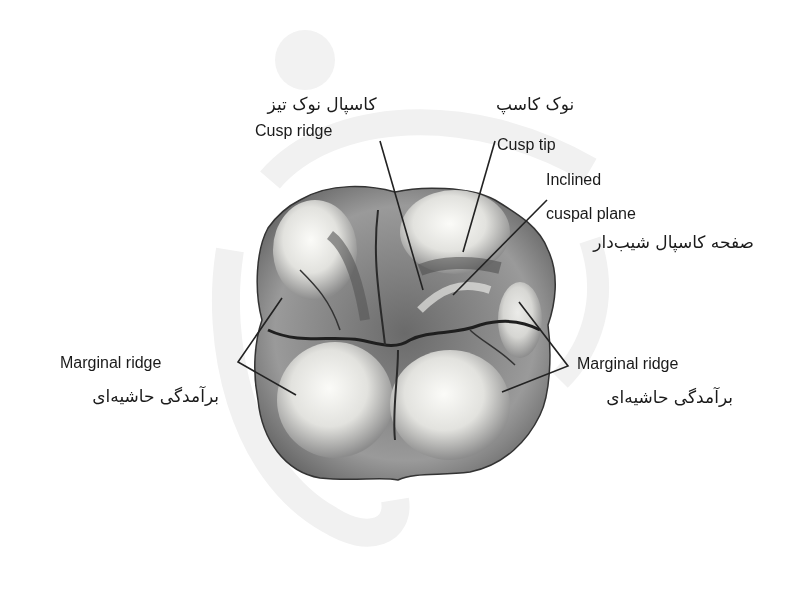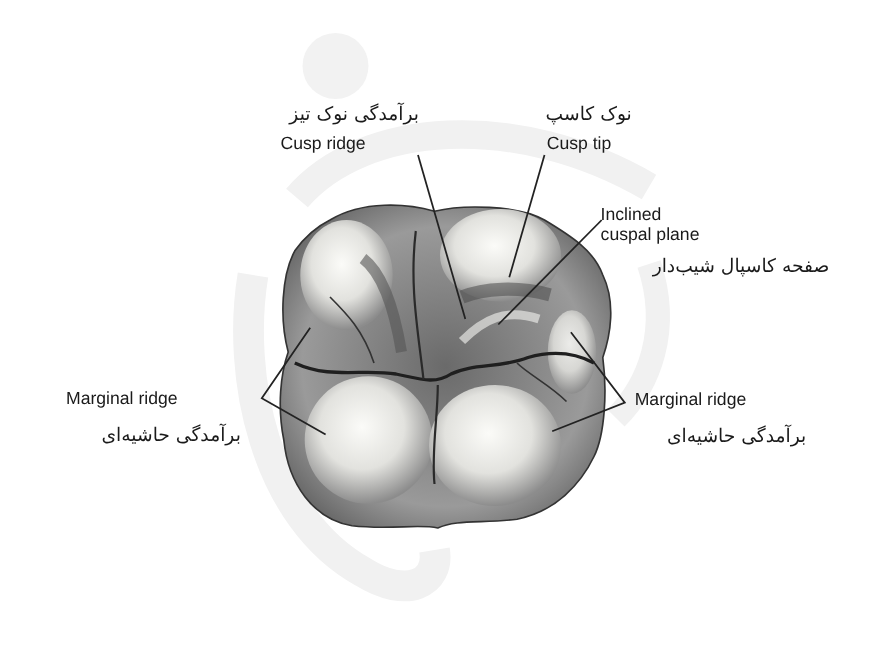--- a/index.html
+++ b/index.html
@@ -66,27 +66,27 @@
 
     <g stroke="#222" stroke-width="1.6" fill="none">
       <line x1="380" y1="141" x2="423" y2="290"></line>
       <line x1="495" y1="141" x2="463" y2="252"></line>
       <line x1="547" y1="200" x2="453" y2="295"></line>
       <polyline points="282,298 238,362 296,395"></polyline>
       <polyline points="519,302 568,366 502,392"></polyline>
     </g>
   </svg>
 
-  <div class="label fa" style="left:247px; top:96px; width:150px; text-align:center;">برآمدگی نوک تیز</div>
+  <div class="label fa" style="left:247px; top:96px; width:150px; text-align:center;">کاسپال نوک تیز</div>
   <div class="label en" style="left:255px; top:123px;">Cusp ridge</div>
 
   <div class="label fa" style="left:496px; top:96px; width:96px; text-align:left;">نوک کاسپ</div>
-  <div class="label en" style="left:497px; top:123px;">Cusp tip</div>
+  <div class="label en" style="left:497px; top:137px;">Cusp tip</div>
 
-  <div class="label en" style="left:546px; top:188px;">Inclined</div>
+  <div class="label en" style="left:546px; top:172px;">Inclined</div>
   <div class="label fa" style="left:542px; top:234px; width:212px; text-align:right;">صفحه کاسپال شیب‌دار</div>
   <div class="label en" style="left:546px; top:206px;">cuspal plane</div>
 
   <div class="label en" style="left:60px; top:355px;">Marginal ridge</div>
   <div class="label fa" style="left:54px; top:388px; width:165px; text-align:right;">برآمدگی حاشیه‌ای</div>
 
   <div class="label en" style="left:577px; top:356px;">Marginal ridge</div>
   <div class="label fa" style="left:568px; top:389px; width:165px; text-align:right;">برآمدگی حاشیه‌ای</div>
 
 </div>

